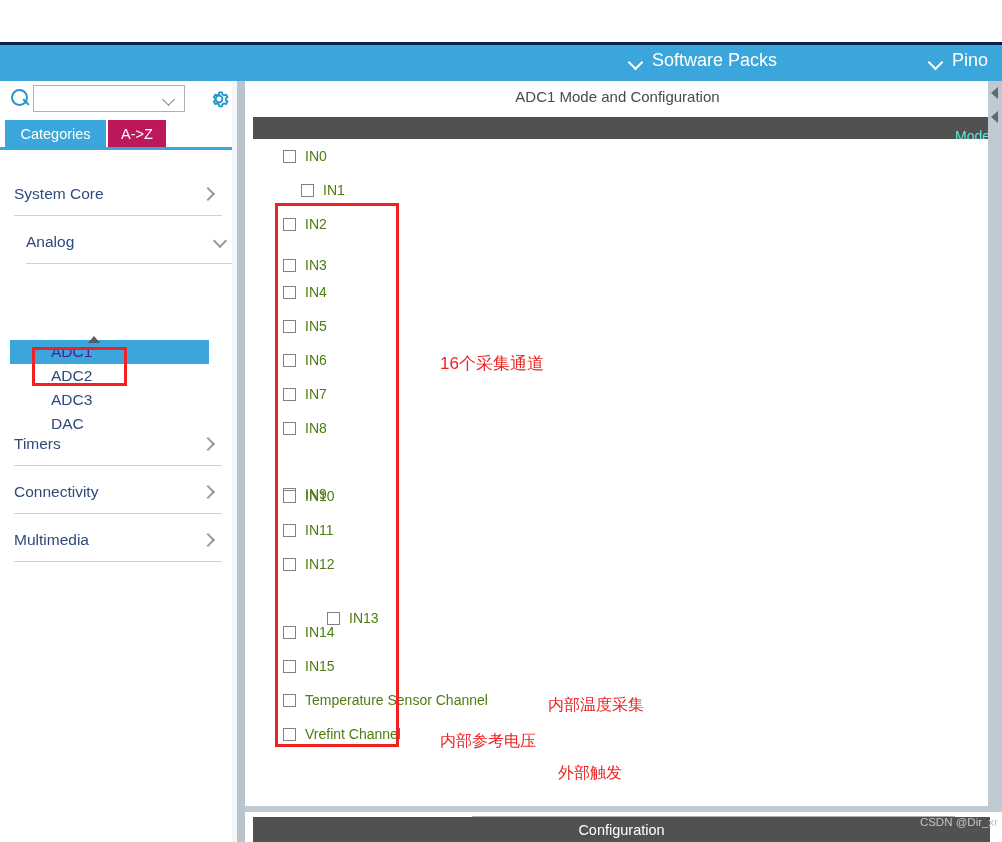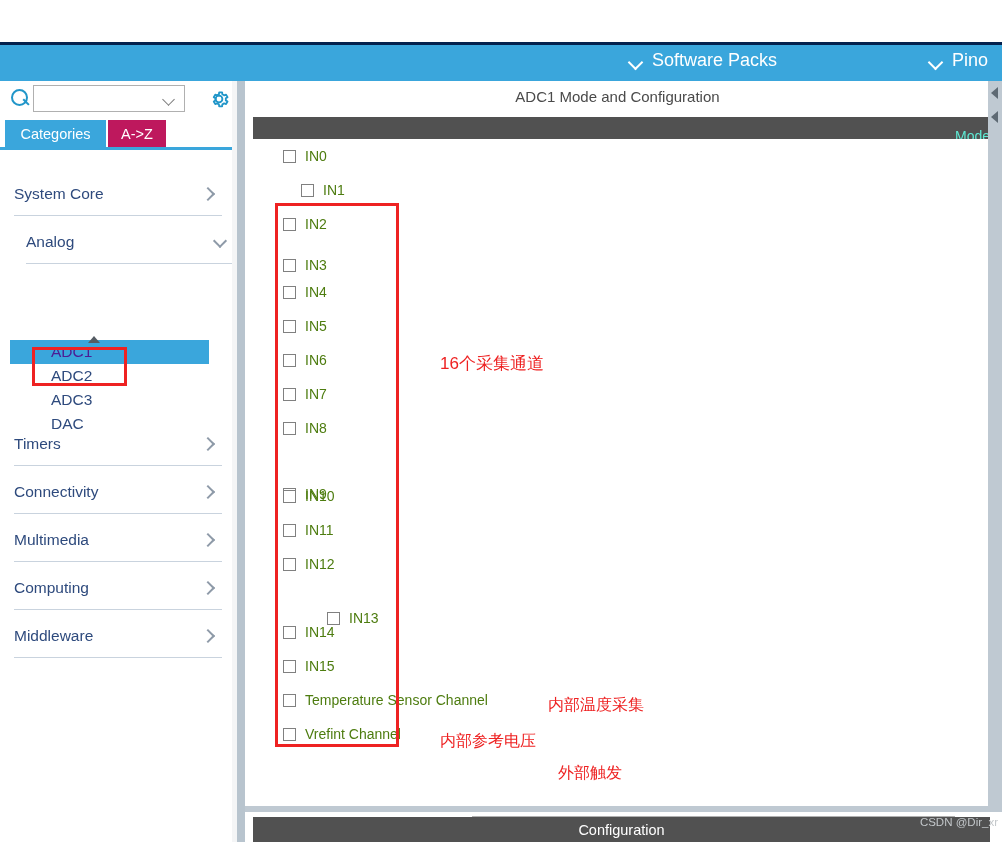--- a/index.html
+++ b/index.html
@@ -405,29 +405,21 @@
       <div class="cat-row" style="top:320px;">
         <span>Connectivity</span>
         <span class="caret caret-right"></span>
       </div>
 
       <div class="cat-row" style="top:368px;">
         <span>Multimedia</span>
         <span class="caret caret-right"></span>
       </div>
 
-      <div class="cat-row" style="top:416px;">
-        <span>Computing</span>
-        <span class="caret caret-right"></span>
-      </div>
-
-      <div class="cat-row" style="top:464px;">
-        <span>Middleware</span>
-        <span class="caret caret-right"></span>
-      </div>
+
 
       <div class="dev-list">
         <div class="dev-item selected" style="top:0px;">
           <span>ADC1</span>
         </div>
         <div class="dev-item" style="top:24px;">
           <span>ADC2</span>
         </div>
         <div class="dev-item" style="top:48px;">
           <span>ADC3</span>

